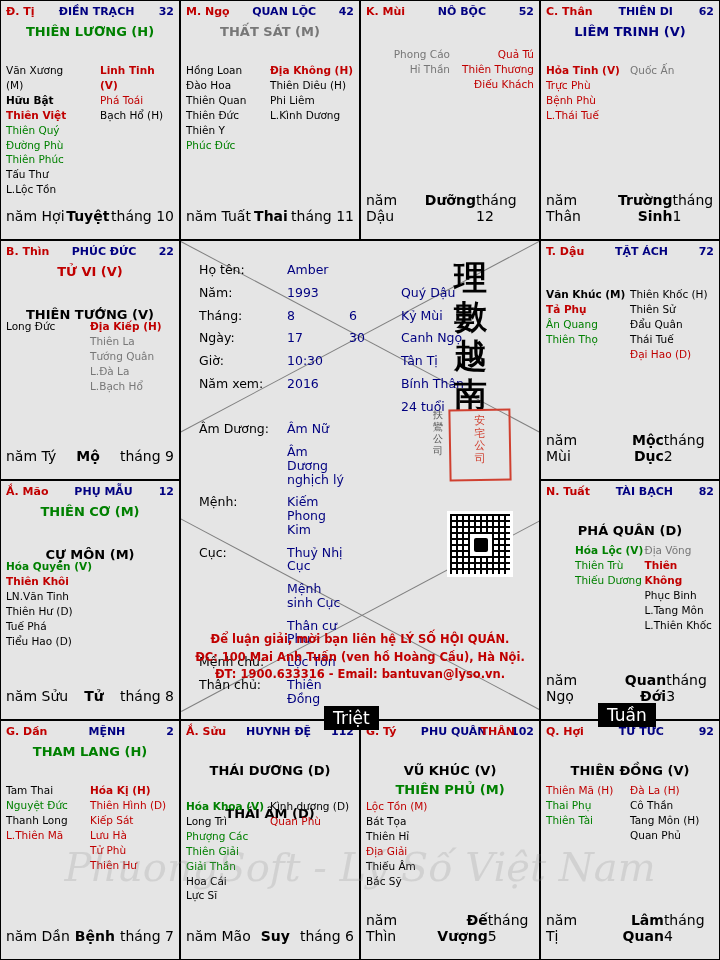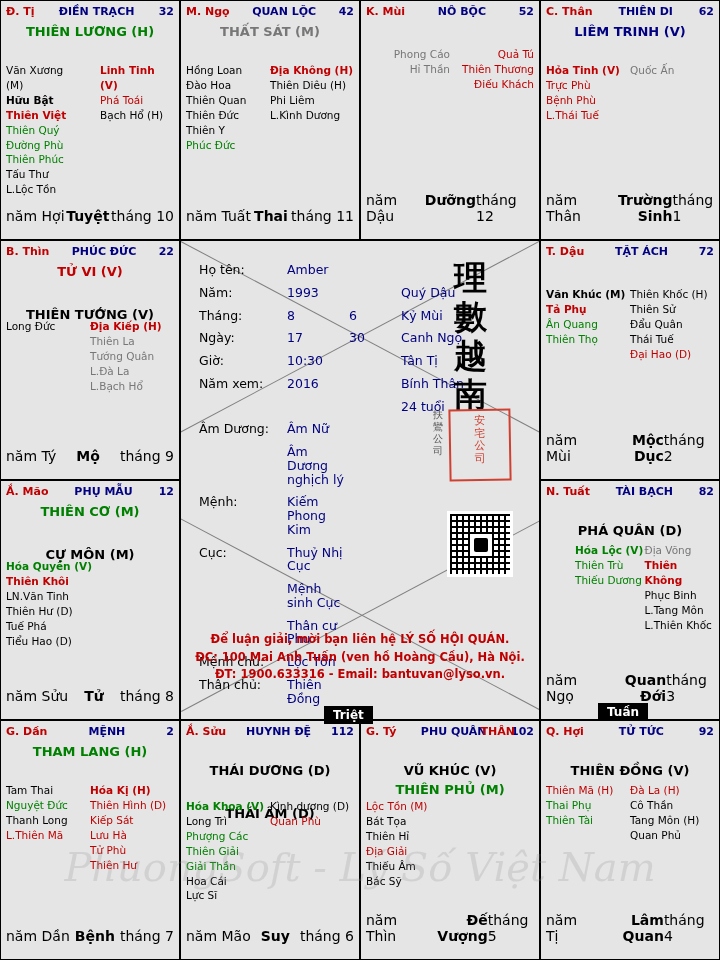--- a/index.html
+++ b/index.html
@@ -86,22 +86,22 @@
           linear-gradient(#000 2px,transparent 2px) 0 0/6px 6px,
           #fff;
         border:3px solid #fff; }
   .qr::after{content:"";position:absolute;left:20px;top:20px;width:22px;height:22px;background:#fff;}
   .qr::before{content:"";position:absolute;left:24px;top:24px;width:14px;height:14px;background:#000;border-radius:2px;z-index:2;}
   .notice {
     position:absolute; left:10px; right:10px; bottom:36px;
     text-align:center; color:#c00000; font-size:11.5px; line-height:1.5; font-weight:bold;
   }
   .tag {
-    position:absolute; background:#000; color:#fff; font-weight:bold;
-    font-size:12px; padding:2px 9px; z-index:5;
+    position:absolute; background:#000; color:#fff; font-weight:normal;
+    font-size:17px; padding:2px 9px; z-index:5;
   }
   #triet { left:324px; top:706px; }
   #tuan  { left:598px; top:703px; }
   .watermark {
     position:absolute; left:0; bottom:70px; width:720px;
     text-align:center; font-size:40px; color:rgba(140,140,140,0.22);
     font-family:"DejaVu Serif", serif; font-style:italic; pointer-events:none; z-index:1;
   }
 </style>
 </head>

